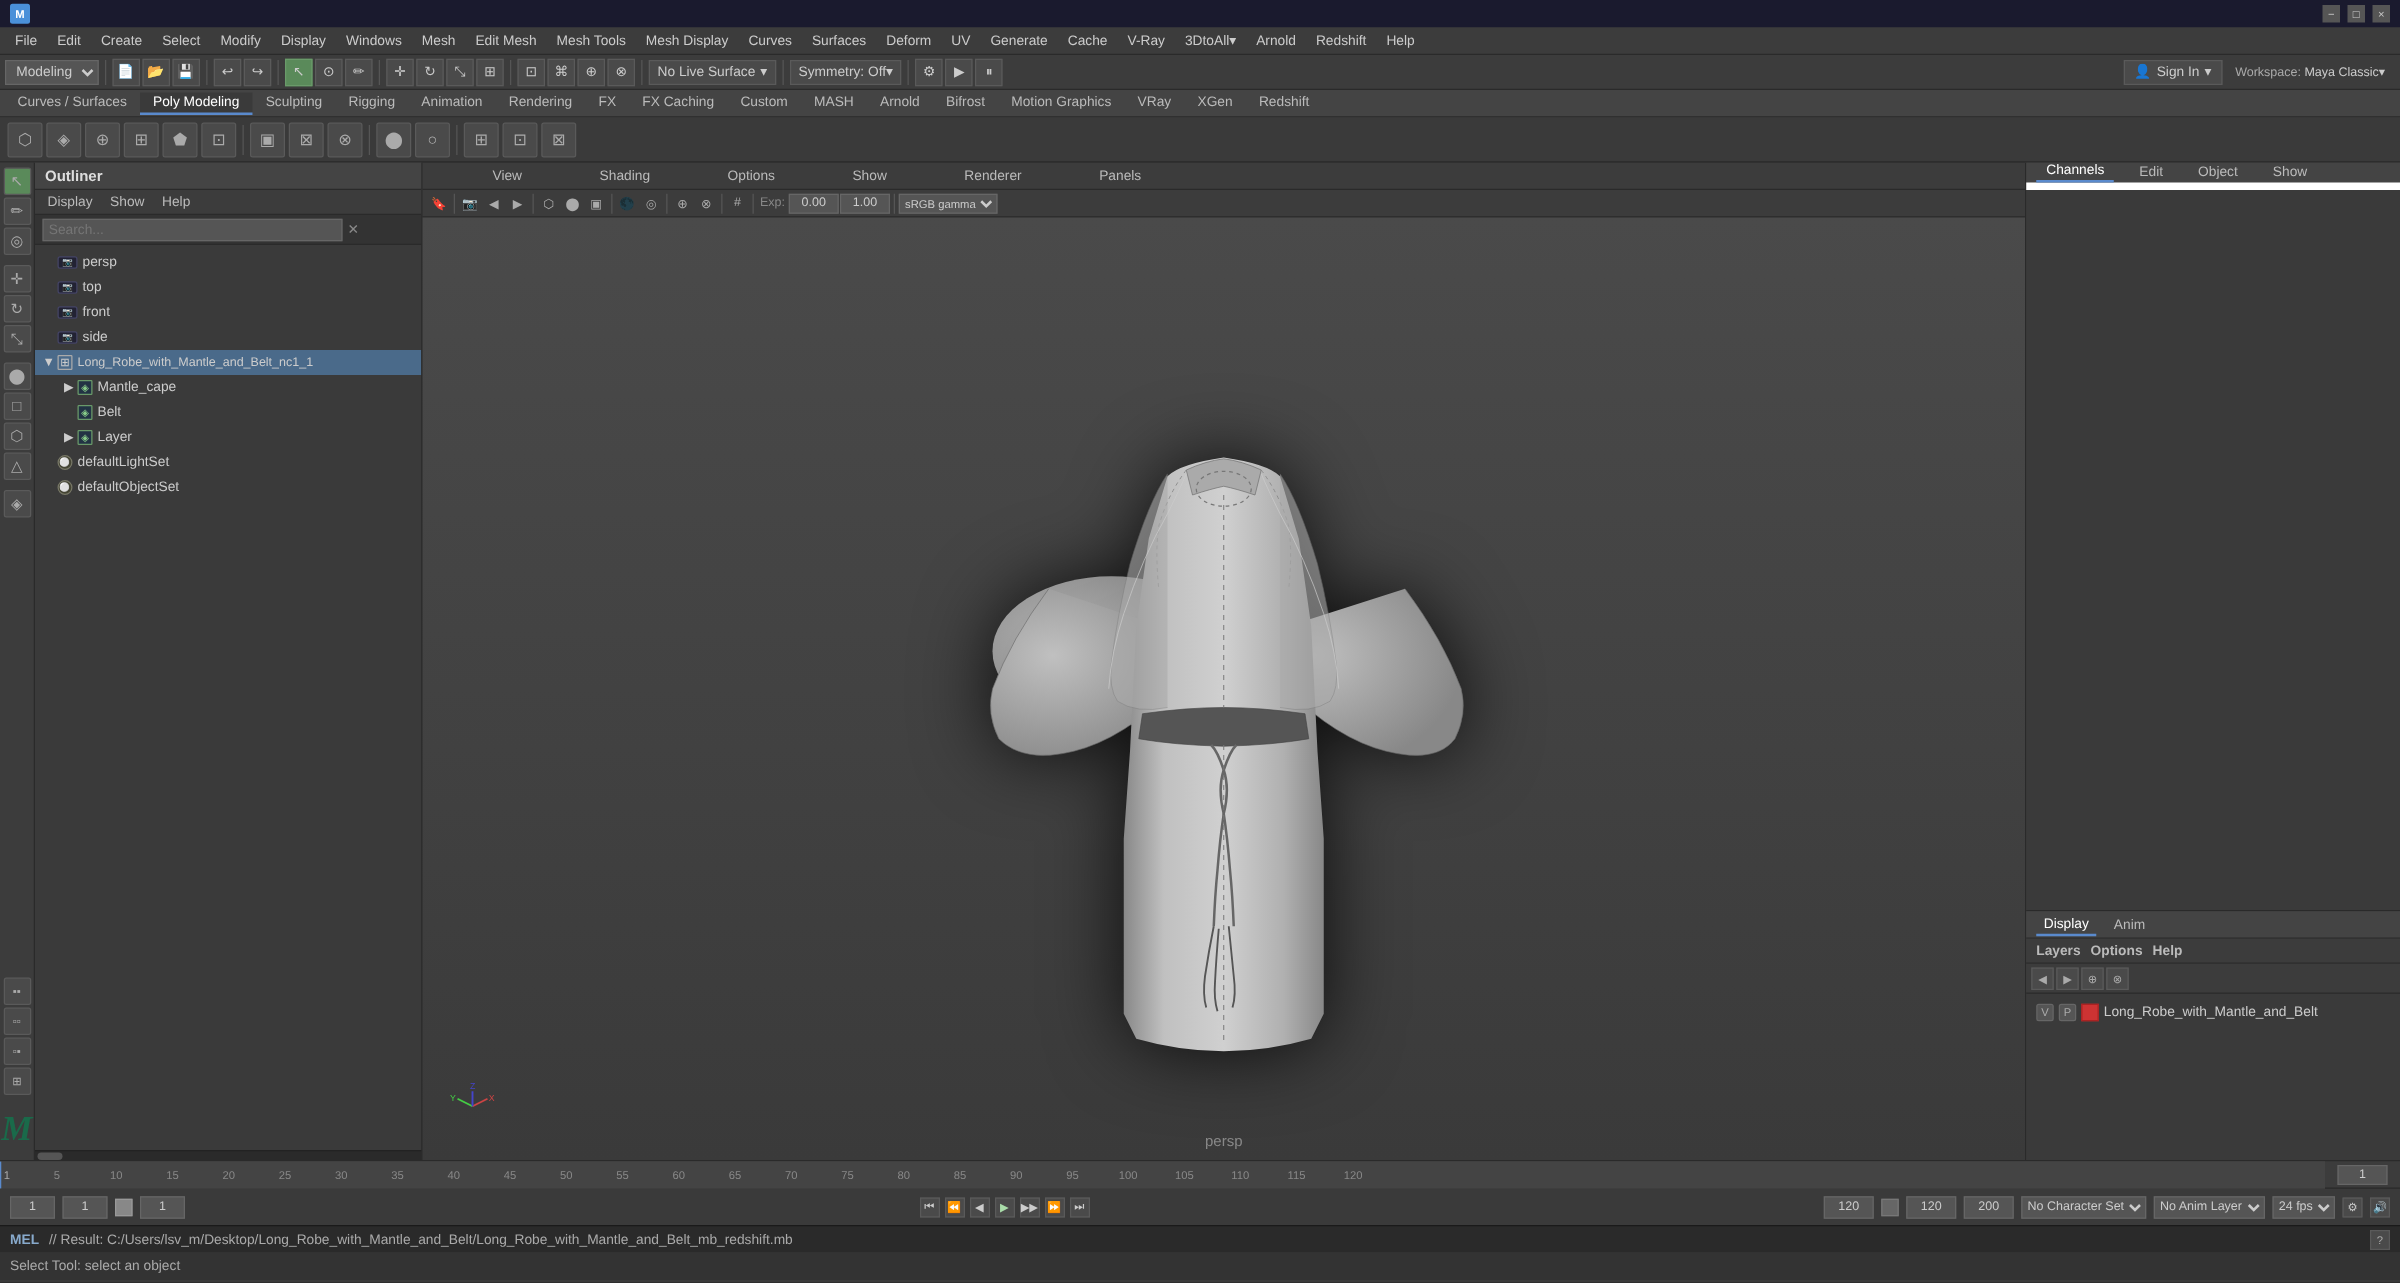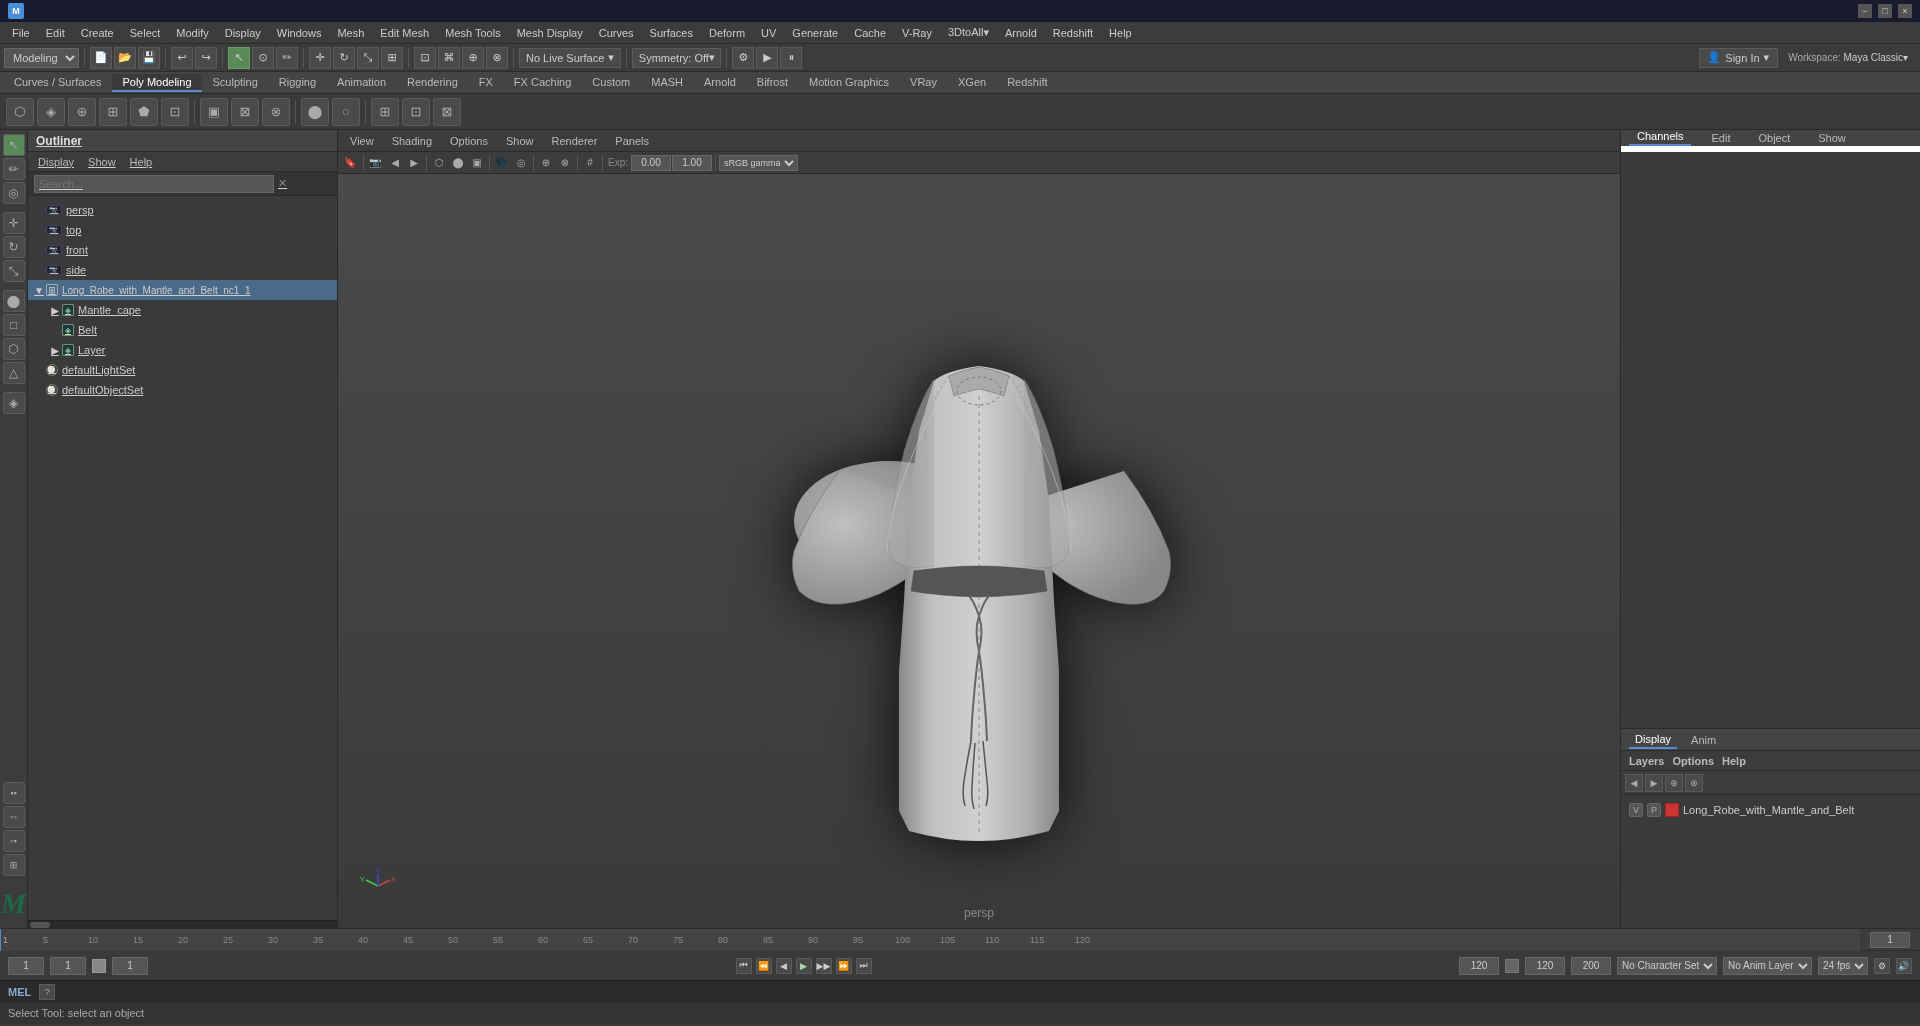--- a/index.html
+++ b/index.html
@@ -182,21 +182,20 @@
     }
     .tool-btn.active { background: #5a8a5a; }
 
     
     #outliner-panel {
       width: 310px;
       background: #3a3a3a;
       border-right: 1px solid #2a2a2a;
       display: flex;
       flex-direction: column;
-      text-decoration: underline;
     }
     #outliner-header {
       height: 22px;
       background: #444;
       display: flex;
       align-items: center;
       padding: 0 8px;
       font-size: 12px;
       font-weight: bold;
       color: #ddd;
@@ -277,20 +276,21 @@
       align-items: center;
       padding: 0 4px;
       gap: 2px;
       border-bottom: 1px solid #2a2a2a;
     }
     .vp-menu-item {
       padding: 2px 8px;
       font-size: 11px;
       color: #bbb;
       cursor: pointer;
+      margin-left: 44px;
     }
     #viewport-toolbar {
       height: 22px;
       background: #3c3c3c;
       display: flex;
       align-items: center;
       padding: 0 4px;
       gap: 1px;
       border-bottom: 1px solid #2a2a2a;
     }
@@ -932,18 +932,19 @@
 
   <select style="height:18px;background:#555;border:1px solid #666;color:#ccc;font-size:10px;">
     <option>24 fps</option>
   </select>
   <button class="bottom-play-btn">⚙</button>
   <button class="bottom-play-btn">🔊</button>
 </div>
 
 <div style="height:22px; background:#2a2a2a; display:flex; align-items:center; padding:0 8px; gap:8px; border-top:1px solid #1a1a1a;">
   <span style="color:#88aacc; font-size:11px; font-weight:bold;">MEL</span>
+  <span style="flex:1; color:#aaa; font-size:11px; white-space:nowrap; overflow:hidden;">// Result: C:/Users/lsv_m/Desktop/Long_Robe_with_Mantle_and_Belt/Long_Robe_with_Mantle_and_Belt_mb_redshift.mb</span>
   <div style="width:16px;height:16px;background:#4a4a4a;border:1px solid #5a5a5a;display:flex;align-items:center;justify-content:center;font-size:9px;color:#aaa;cursor:pointer;">?</div>
 </div>
 
 <div style="height:22px; background:#333; display:flex; align-items:center; padding:0 8px;">
   <span style="color:#aaa; font-size:11px;">Select Tool: select an object</span>
 </div>
 
 </body></html>

